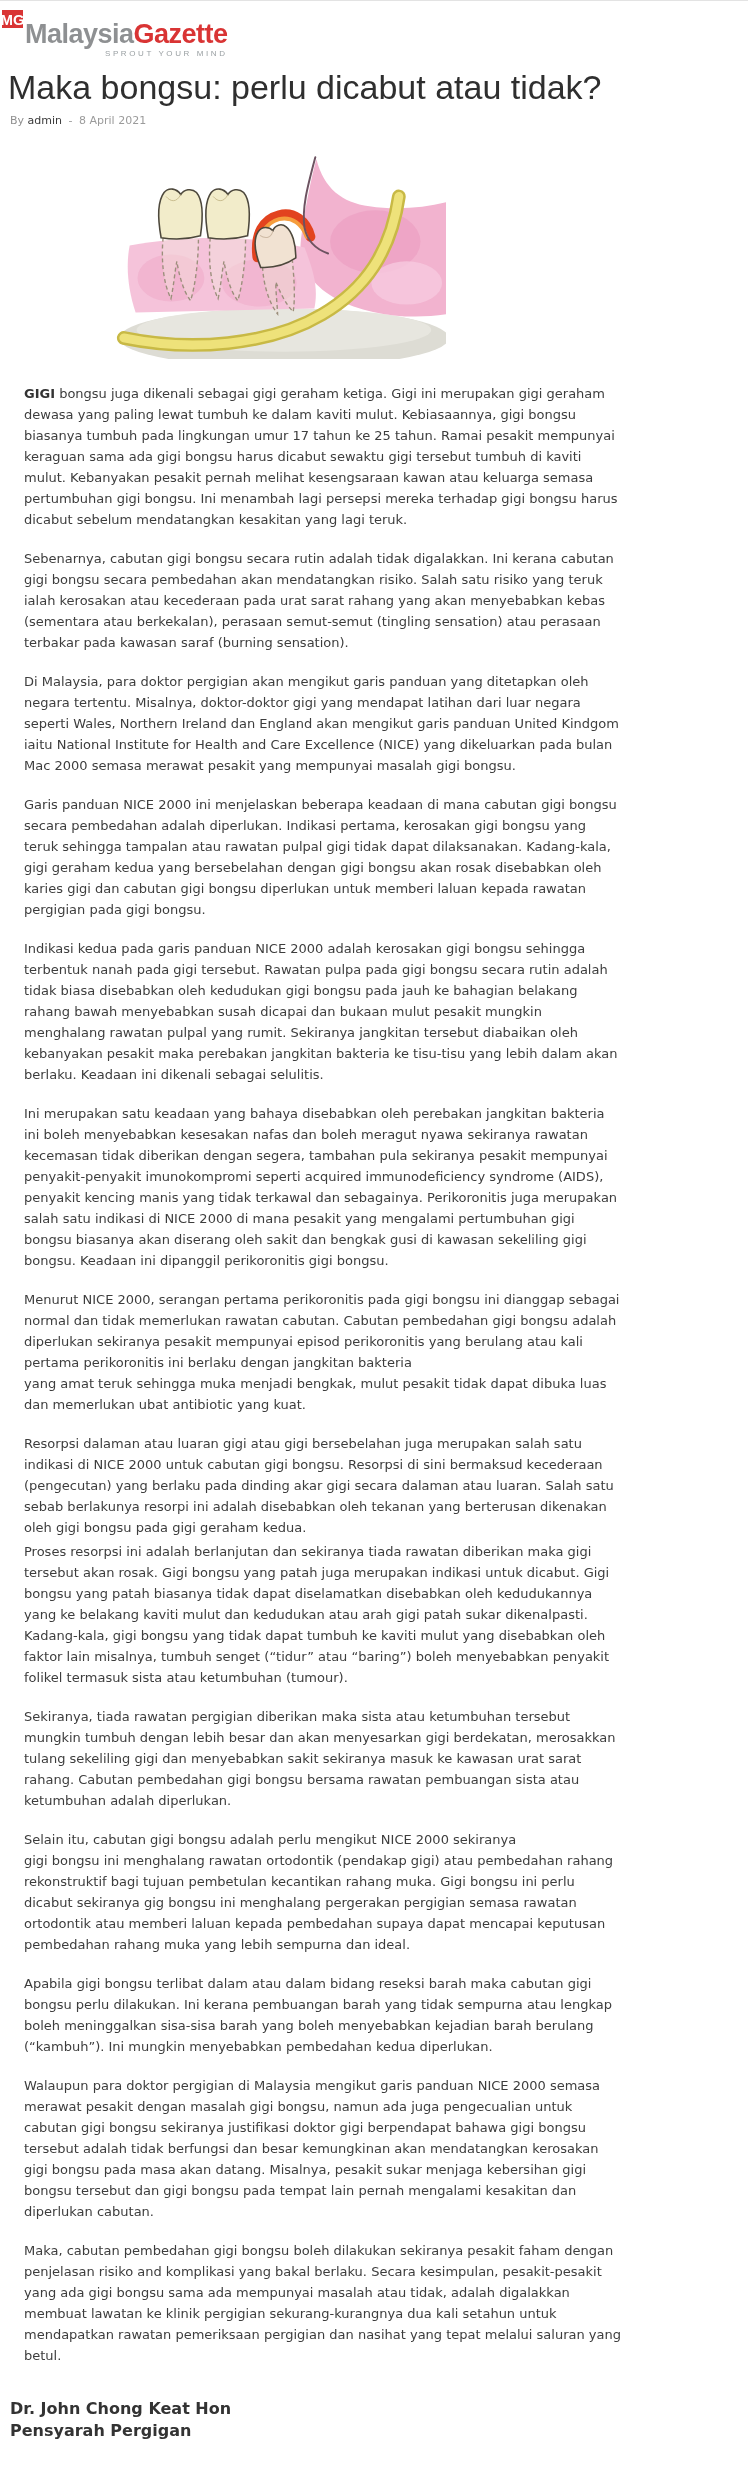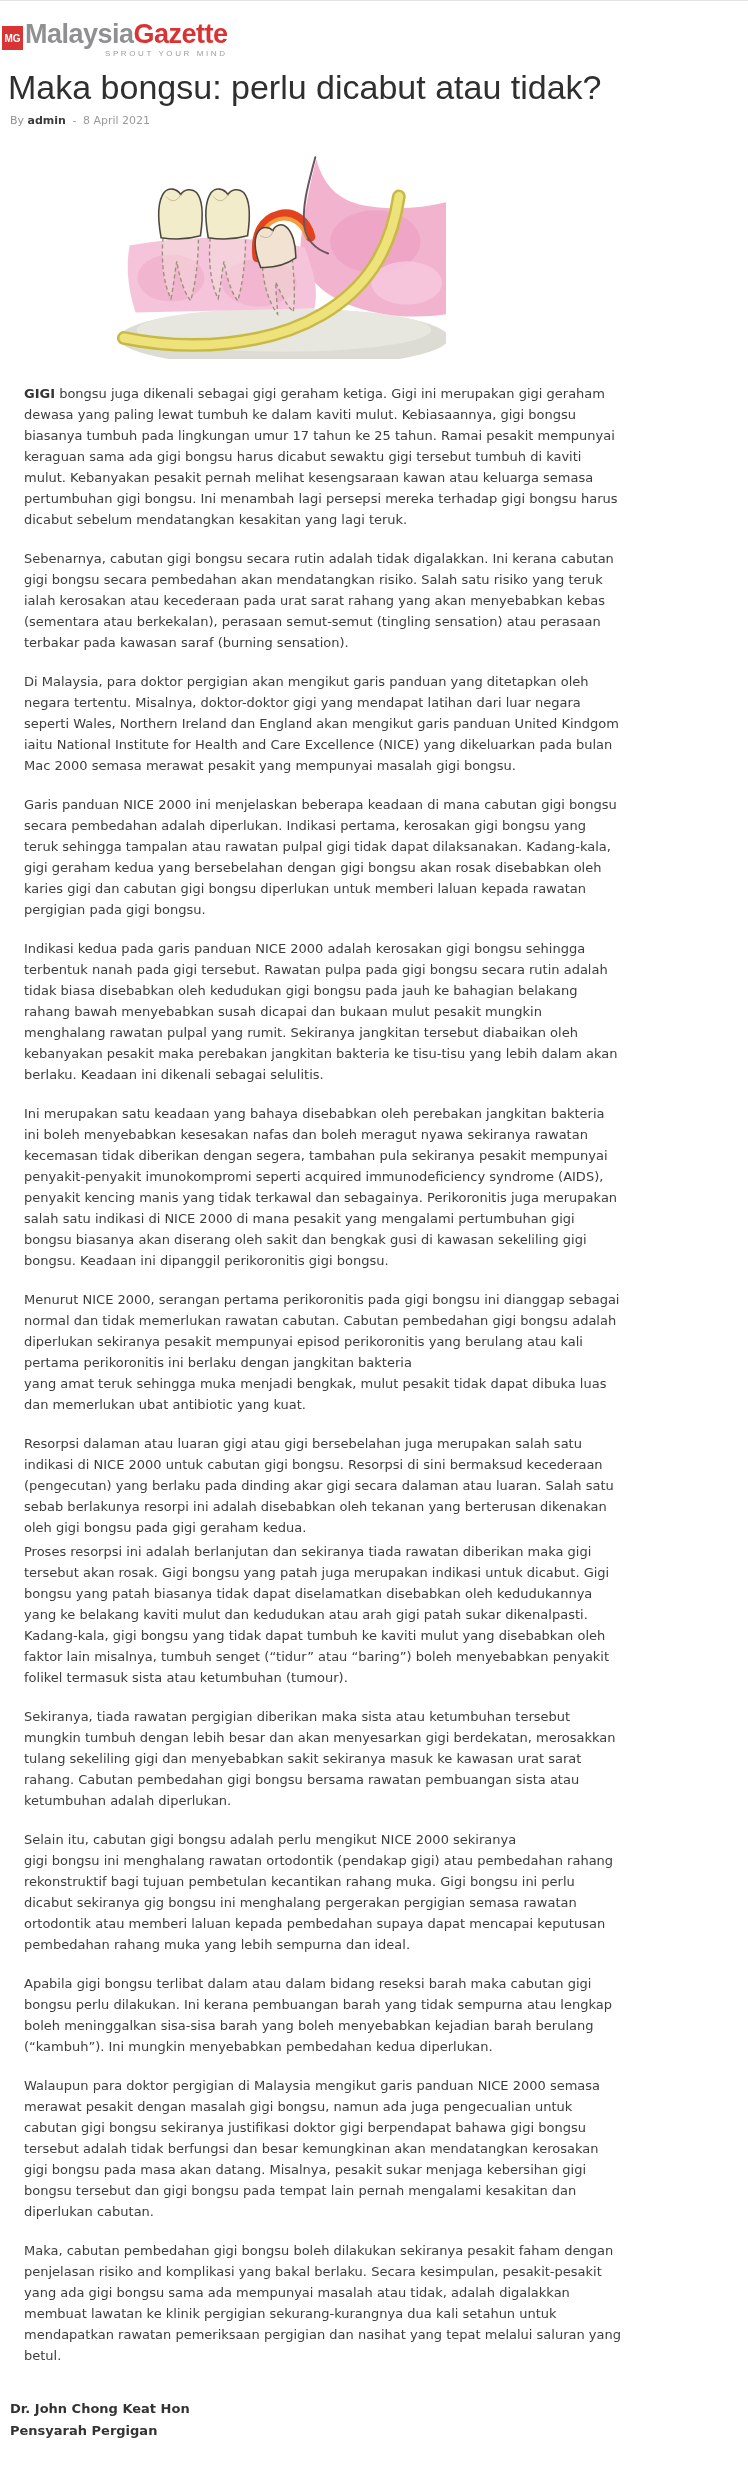--- a/index.html
+++ b/index.html
@@ -3,49 +3,49 @@
 <meta charset="utf-8">
 <style>
   html,body{margin:0;padding:0;background:#ffffff;}
   body{width:748px;font-family:"DejaVu Sans","Liberation Sans",sans-serif;color:#3c3c3c;}
   .page{width:748px;min-height:2472px;border-top:1px solid #e3e3e3;box-sizing:border-box;}
 
   
   .masthead{padding:5px 0 0 2px;}
   .logo-row{display:inline-flex;align-items:flex-start;text-decoration:none;cursor:pointer;}
   .mg-badge{background:#d93434;color:#fff;font-family:"Liberation Sans",sans-serif;
-    font-weight:bold;font-size:10px;width:21px;height:24px;display:flex;align-items:center;
-    justify-content:center;margin-top:20px;letter-spacing:0;}
+    font-weight:bold;font-size:15px;width:21px;height:18px;display:flex;align-items:center;
+    justify-content:center;margin-top:4px;letter-spacing:0;}
   .wordmark-col{display:flex;flex-direction:column;margin-left:2px;}
   .wordmark{font-family:"Liberation Sans",sans-serif;font-weight:bold;font-size:27px;
     line-height:27px;letter-spacing:-0.5px;margin-top:15px;}
   .wordmark .w1{color:#8e9092;}
   .wordmark .w2{color:#d93434;}
   .tagline{font-family:Liberation Sans, sans-serif;font-size:8px;color:#9aa0a3;
     letter-spacing:2.6px;text-align:right;margin-top:1px;}
 
   
   h1.article-title{font-family:"Liberation Sans",sans-serif;font-weight:400;color:#2f2f2f;
     font-size:34px;line-height:40px;margin:9px 0 7px 8px;}
   .byline{margin:0 0 4px 10px;font-size:11px;color:#8f8f8f;}
   .byline .by{color:#8f8f8f;}
-  .byline .author{color:#3a3a3a;font-weight:bold;text-decoration:none;cursor:pointer;}
+  .byline .author{color:#3a3a3a;font-weight:normal;text-decoration:none;cursor:pointer;}
   .byline .sep{color:#9b9b9b;margin:0 3px;}
   .byline .date{color:#9b9b9b;}
 
   
   .hero{margin:12px 0 20px 112px;width:334px;height:216px;}
 
   
   .article-body{margin-left:24px;width:600px;font-size:13px;line-height:21px;color:#3d3d3d;}
   .article-body p{margin:0 0 18px 0;white-space:pre-line;}
   .article-body p.tight{margin-top:-15px;}
   .article-body strong{color:#333;}
 
-  .signature{margin:32px 0 40px 10px;font-size:13px;line-height:22px;font-weight:bold;color:#333;}
+  .signature{margin:32px 0 40px 10px;font-size:16px;line-height:22px;font-weight:bold;color:#333;}
 </style>
 </head>
 <body>
 
 <div class="page">
 
   
   <div class="masthead">
     <a class="logo-row">
       <span class="mg-badge">MG</span>

